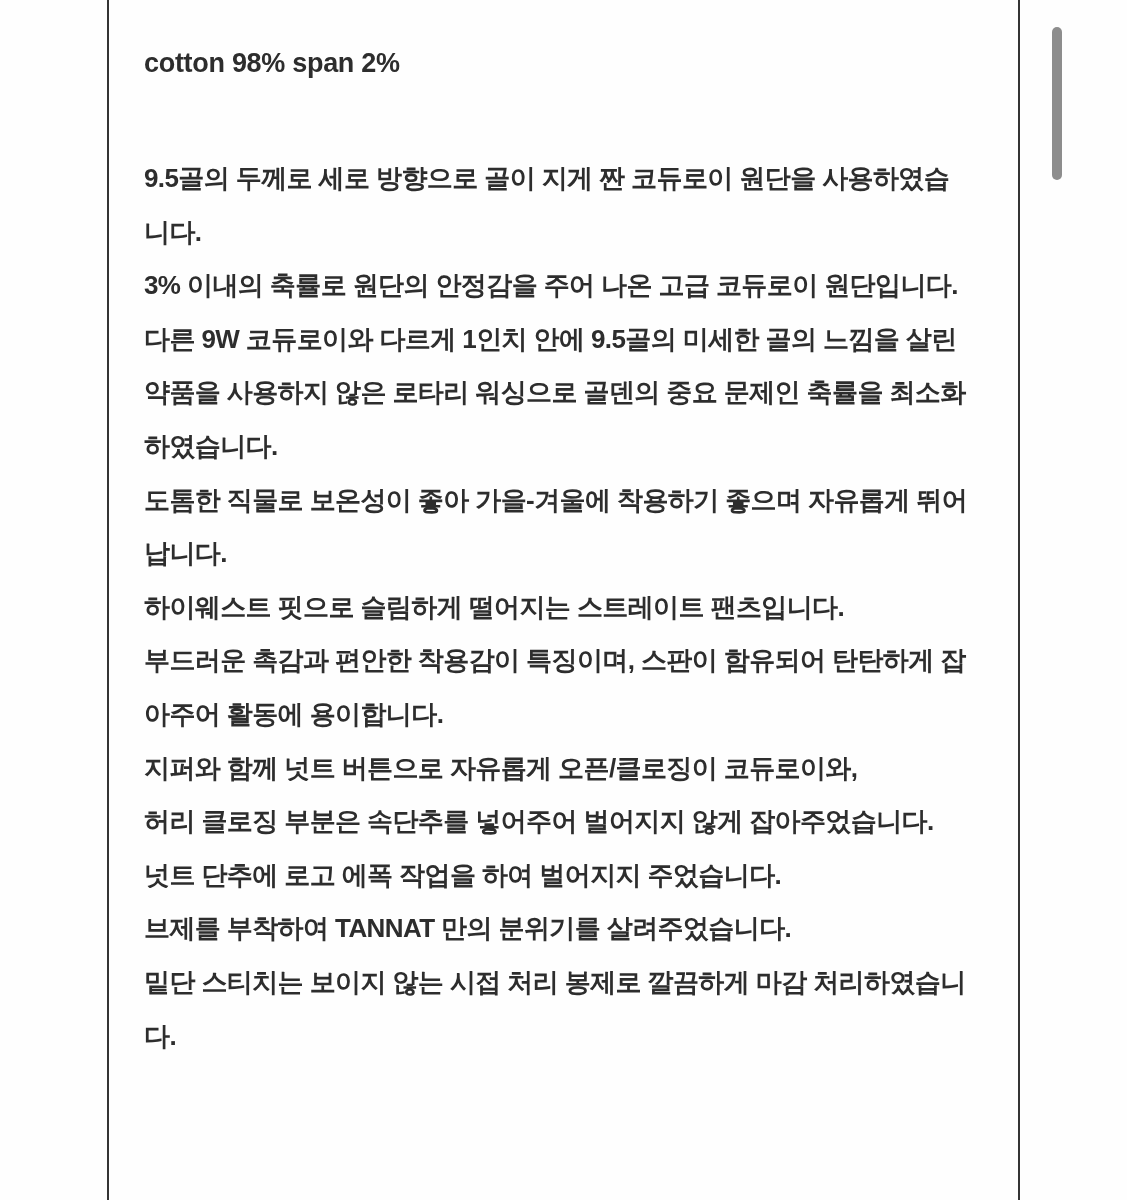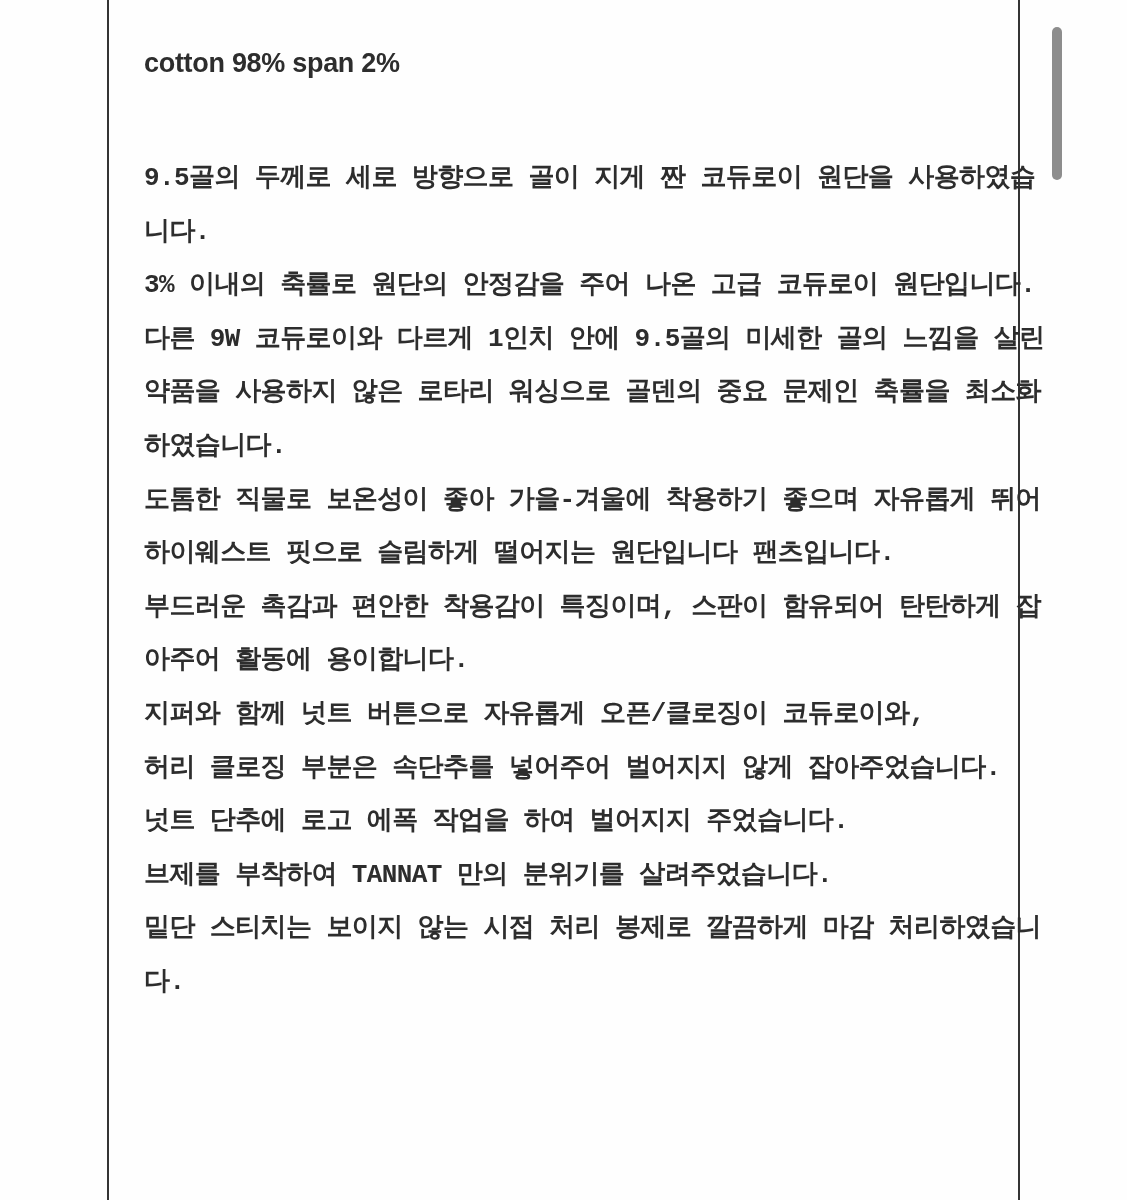--- a/index.html
+++ b/index.html
@@ -44,21 +44,20 @@
   .title {
     font-size: 27px;
     line-height: 34px;
     font-weight: 700;
     letter-spacing: -0.3px;
     white-space: nowrap;
   }
   .body {
     margin-top: 72px;
     font-weight: 600;
-    font-family: Liberation Mono, monospace;
   }
   .line {
     font-size: 26px;
     height: 53.6px;
     line-height: 53.6px;
     letter-spacing: -0.6px;
     white-space: nowrap;
   }
 </style>
 </head>
@@ -75,21 +74,22 @@
     <div class="title">cotton 98% span 2%</div>
 
     <div class="body">
       <div class="line">9.5골의 두께로 세로 방향으로 골이 지게 짠 코듀로이 원단을 사용하였습</div>
       <div class="line">니다.</div>
       <div class="line">3% 이내의 축률로 원단의 안정감을 주어 나온 고급 코듀로이 원단입니다.</div>
       <div class="line">다른 9W 코듀로이와 다르게 1인치 안에 9.5골의 미세한 골의 느낌을 살린</div>
       <div class="line">약품을 사용하지 않은 로타리 워싱으로 골덴의 중요 문제인 축률을 최소화</div>
       <div class="line">하였습니다.</div>
       <div class="line">도톰한 직물로 보온성이 좋아 가을-겨울에 착용하기 좋으며 자유롭게 뛰어</div>
-      <div class="line">하이웨스트 핏으로 슬림하게 떨어지는 원단입니다 팬츠입니다.</div>
+      <div class="line">납니다.</div>
+      <div class="line">하이웨스트 핏으로 슬림하게 떨어지는 스트레이트 팬츠입니다.</div>
       <div class="line">부드러운 촉감과 편안한 착용감이 특징이며, 스판이 함유되어 탄탄하게 잡</div>
       <div class="line">아주어 활동에 용이합니다.</div>
       <div class="line">지퍼와 함께 넛트 버튼으로 자유롭게 오픈/클로징이 코듀로이와,</div>
       <div class="line">허리 클로징 부분은 속단추를 넣어주어 벌어지지 않게 잡아주었습니다.</div>
       <div class="line">넛트 단추에 로고 에폭 작업을 하여 벌어지지 주었습니다.</div>
       <div class="line">브제를 부착하여 TANNAT 만의 분위기를 살려주었습니다.</div>
       <div class="line">밑단 스티치는 보이지 않는 시접 처리 봉제로 깔끔하게 마감 처리하였습니</div>
       <div class="line">다.</div>
     </div>
   </div>

